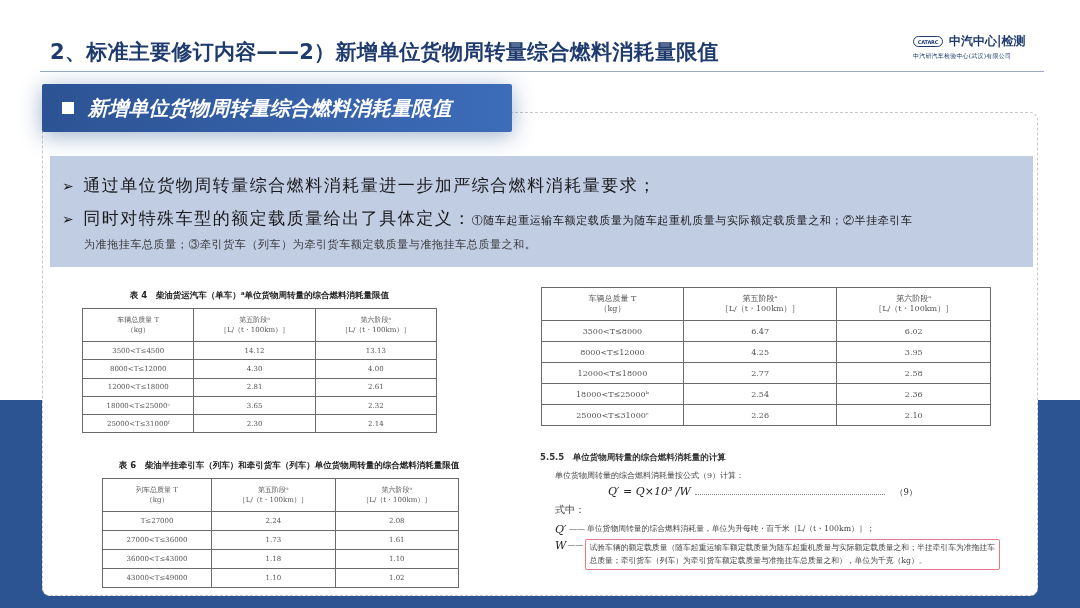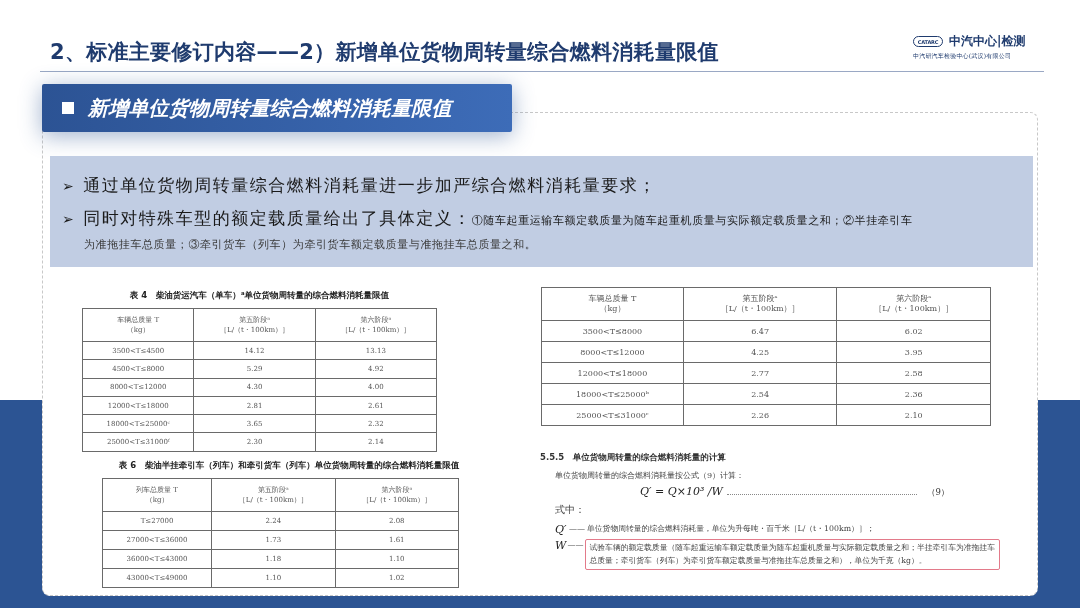--- a/index.html
+++ b/index.html
@@ -51,21 +51,21 @@
     #t6 { left: 100px; top: 460px; width: 378px; }
     #t6 .std-caption { font-size: 8.5px; }
     #t6 table { width: 357px; margin-left: 2px; }
     #t6 th { height: 32px; }
     #t6 td { height: 19px; }
 
     .formula-sec { position: absolute; left: 540px; top: 452px; width: 460px; color: #333; }
     .formula-head { font-size: 8.5px; font-weight: bold; white-space: nowrap; }
     .formula-intro { font-size: 8px; margin-top: 6px; padding-left: 15px; font-family: "DejaVu Serif", "Liberation Serif", serif; white-space: nowrap; color: #444; }
     .formula-line { display: flex; align-items: baseline; margin-top: 4px; font-family: "DejaVu Serif", "Liberation Serif", serif; }
-    .formula-expr { margin-left: 100px; font-style: italic; font-size: 11px; color: #222; white-space: nowrap; }
+    .formula-expr { margin-left: 68px; font-style: italic; font-size: 11px; color: #222; white-space: nowrap; }
     .formula-dots { flex: 0 0 190px; border-bottom: 1px dotted #888; margin: 0 10px 3px 4px; }
     .formula-num { font-size: 8.5px; color: #333; }
     .formula-where { font-size: 10px; margin-top: 4px; padding-left: 15px; font-family: "DejaVu Serif", "Liberation Serif", serif; color: #444; }
     .def-row { display: flex; align-items: flex-start; margin-top: 6px; padding-left: 15px; font-family: "DejaVu Serif", "Liberation Serif", serif; color: #444; }
     .def-sym { font-style: italic; font-size: 11px; color: #222; width: 14px; }
     .def-dash { font-size: 8px; margin-right: 2px; line-height: 12px; }
     .def-text { font-size: 7.8px; line-height: 12px; white-space: nowrap; }
     .def-box { border: 1.2px solid #e37a8a; border-radius: 2px; padding: 2px 3px; font-size: 7.8px; line-height: 12.5px; width: 464px; color: #444; }
   </style>
 </head>
@@ -112,25 +112,20 @@
       <th><span>车辆总质量 T</span><br><span>（kg）</span></th>
       <th><span>第五阶段ᵃ</span><br><span>［L/（t・100km）］</span></th>
       <th><span>第六阶段ᵃ</span><br><span>［L/（t・100km）］</span></th>
     </tr>
     <tr>
           <td>3500&lt;T≤4500</td>
           <td>14.12</td>
           <td>13.13</td>
         </tr>
     <tr>
-          <td>4500&lt;T≤8000</td>
-          <td>5.29</td>
-          <td>4.92</td>
-        </tr>
-    <tr>
           <td>8000&lt;T≤12000</td>
           <td>4.30</td>
           <td>4.00</td>
         </tr>
     <tr>
           <td>12000&lt;T≤18000</td>
           <td>2.81</td>
           <td>2.61</td>
         </tr>
     <tr>

